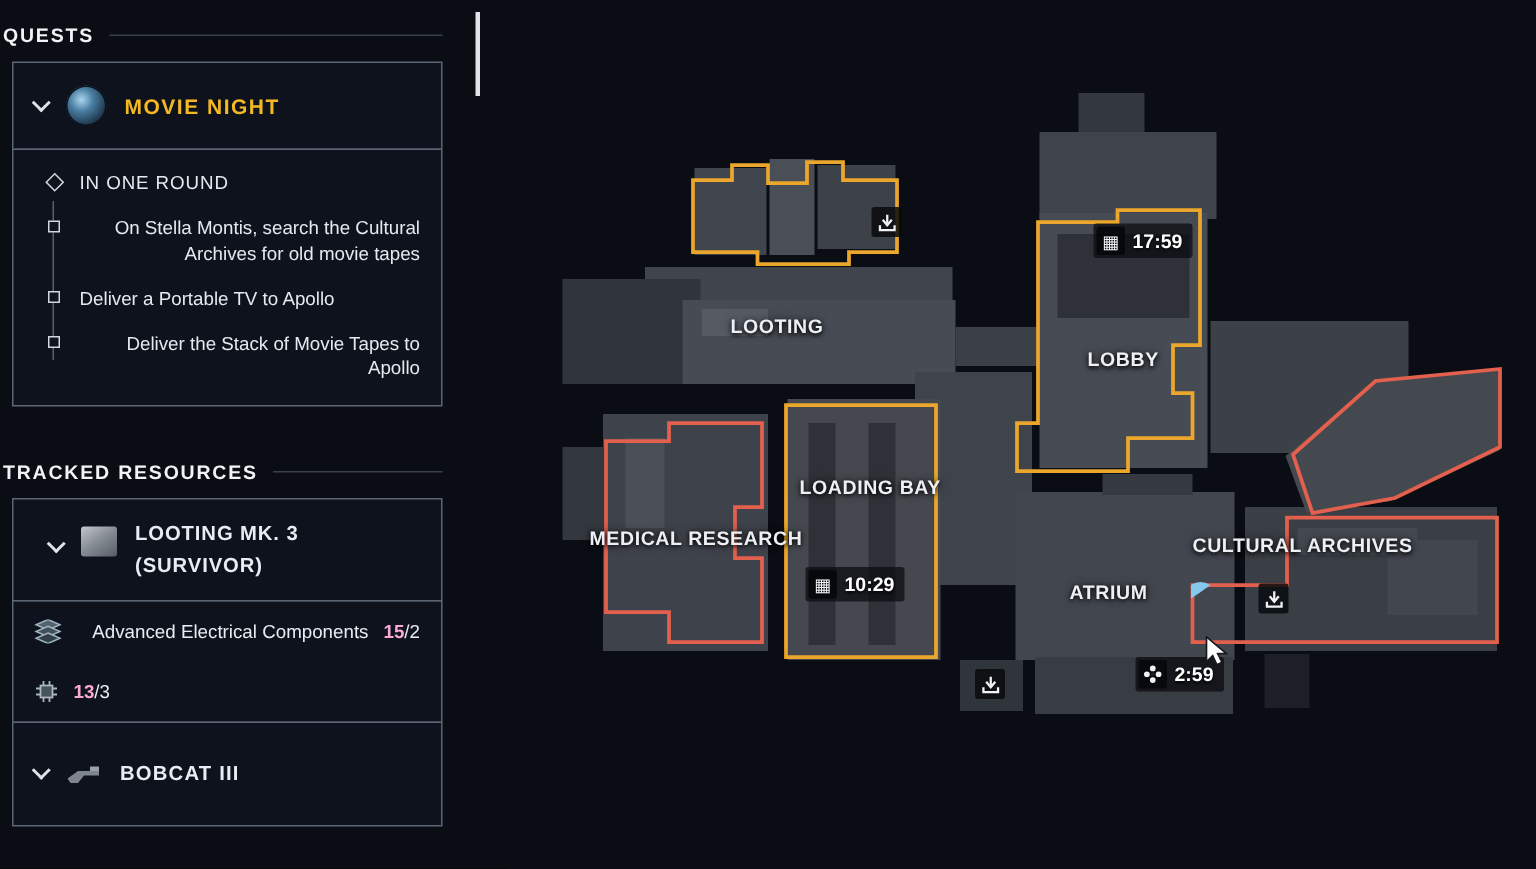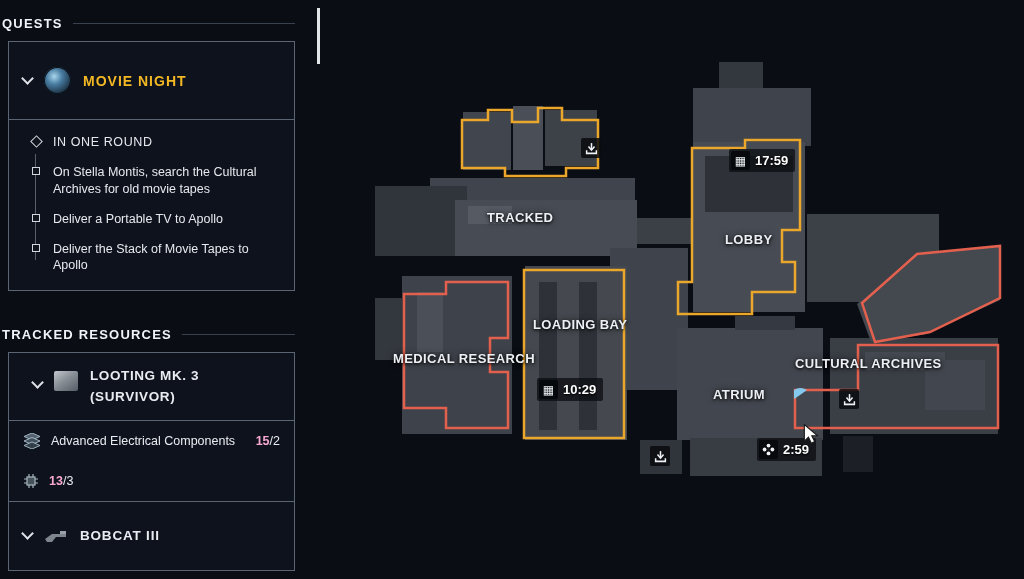--- a/index.html
+++ b/index.html
@@ -9,23 +9,23 @@
     background:#0a0d13; font-family:"Liberation Sans", sans-serif; color:#e9ecf1;
   }
 
   
   .sidebar { position:absolute; left:0; top:0; width:305px; height:422px; padding-top:16px; }
   .section-header { display:flex; align-items:center; gap:10px; margin:0 10px 10px 2px;
     font-size:13px; font-weight:bold; letter-spacing:1.2px; color:#f0f3f7; }
   .section-header .rule { flex:1; height:1px; background:#39414f; }
 
   .panel { margin:0 10px 0 8px; border:1px solid #5c6574; background:rgba(18,24,36,0.55); }
-  .panel + .panel { margin-top:-1px; }
-
-  .quest-head { display:flex; align-items:center; gap:12px; padding:25px 14px; cursor:pointer; }
+  .panel + .panel { margin-top:-1px;text-align:right; }
+
+  .quest-head { display:flex; align-items:center; gap:12px; padding:15px 14px; cursor:pointer; }
   .chev { width:9px; height:9px; border-right:2px solid #dfe3e8; border-bottom:2px solid #dfe3e8;
     transform:rotate(45deg); margin-top:-4px; flex:none; }
   .quest-icon { width:27px; height:27px; border-radius:50%; flex:none;
     background:radial-gradient(circle at 38% 35%, #a9d6ec 0%, #4a7ea3 32%, #16293a 78%);
     box-shadow:0 0 0 1px #0a1118 inset; }
   .quest-title { color:#f3b824; font-weight:bold; font-size:14px; letter-spacing:1px; }
 
   .objectives { position:relative; padding:14px 14px 16px 10px; }
   .obj-line { position:absolute; left:26px; top:34px; bottom:30px; width:1px; background:#596069; }
   .obj-row { position:relative; display:flex; margin-bottom:13px; }
@@ -206,21 +206,21 @@
         <polygon points="387,148 440,148 440,140 495,140 495,230 477,230 477,262 490,262 490,292 447,292 447,314 373,314 373,282 387,282"></polygon>
         <polygon points="219,270 319,270 319,438 219,438"></polygon>
       </g>
       <g fill="none" stroke="#e2604d" stroke-width="2.5" stroke-linejoin="miter">
         <polygon points="99,294 141,294 141,282 203,282 203,338 185,338 185,372 203,372 203,428 141,428 141,408 99,408"></polygon>
         <polygon points="557,303 612,254 695,246 695,298 625,332 570,342"></polygon>
         <polygon points="553,345 693,345 693,428 490,428 490,390 553,390"></polygon>
       </g>
     </svg>
 
-    <div class="map-label" style="left:182px; top:210px">TRACKED</div>
+    <div class="map-label" style="left:182px; top:210px">LOOTING</div>
     <div class="map-label" style="left:420px; top:232px">LOBBY</div>
     <div class="map-label" style="left:228px; top:317px">LOADING BAY</div>
     <div class="map-label" style="left:88px; top:351px">MEDICAL RESEARCH</div>
     <div class="map-label" style="left:408px; top:387px">ATRIUM</div>
     <div class="map-label" style="left:490px; top:356px">CULTURAL ARCHIVES</div>
 
     <div class="badge" style="left:424px; top:149px">
       <span class="badge-icon">▦</span>
       <span class="badge-text">17:59</span>
     </div>

